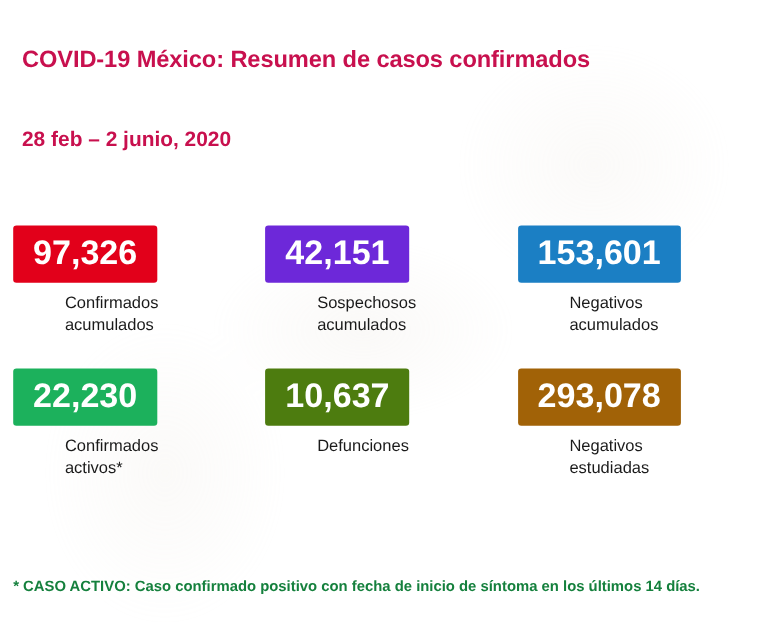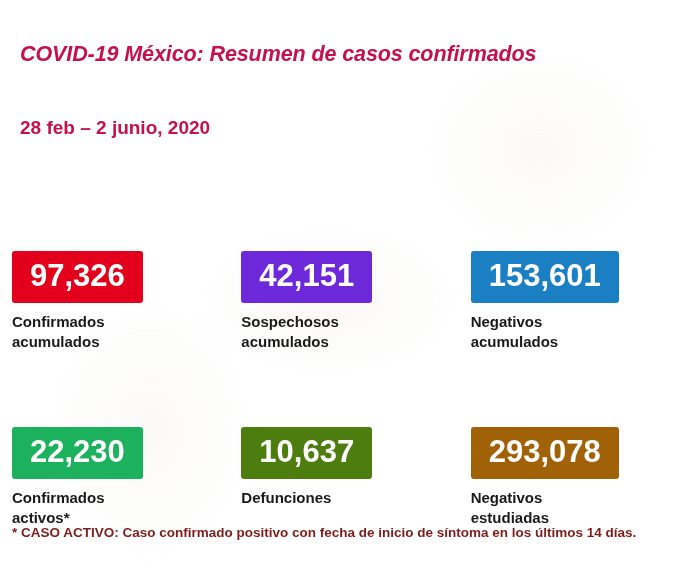--- a/index.html
+++ b/index.html
@@ -31,21 +31,20 @@
     padding: 0;
   }
   .title {
     position: absolute;
     left: 20px;
     top: 42px;
     font-size: 21.5px;
     font-weight: bold;
     color: #c8104e;
     letter-spacing: -0.1px;
-    font-style: italic;
   }
   .subtitle {
     position: absolute;
     left: 20px;
     top: 117px;
     font-size: 19px;
     font-weight: bold;
     color: #c8104e;
   }
   .grid {
@@ -66,38 +65,38 @@
   }
   .chip {
     display: inline-block;
     padding: 9px 18px 11px 18px;
     border-radius: 3px;
     font-size: 31px;
     font-weight: bold;
     color: #ffffff;
     line-height: 1.02;
     white-space: nowrap;
-    margin-top: 46px;
   }
   .chip-label {
     margin-top: 9px;
     font-size: 15px;
     color: #1a1a1a;
     line-height: 1.33;
-    font-weight: bold;
+    font-weight: normal;
     max-width: 190px;
+    margin-left: 47px;
   }
   .footnote {
     position: absolute;
     left: 12px;
     top: 523px;
     width: 670px;
     font-size: 13.5px;
     font-weight: bold;
-    color: #7f1d1d;
+    color: #15803d;
     line-height: 1.45;
   }
 </style>
 </head>
 <body>
 
 <div class="watermark"></div>
 
 <div class="page">
 

